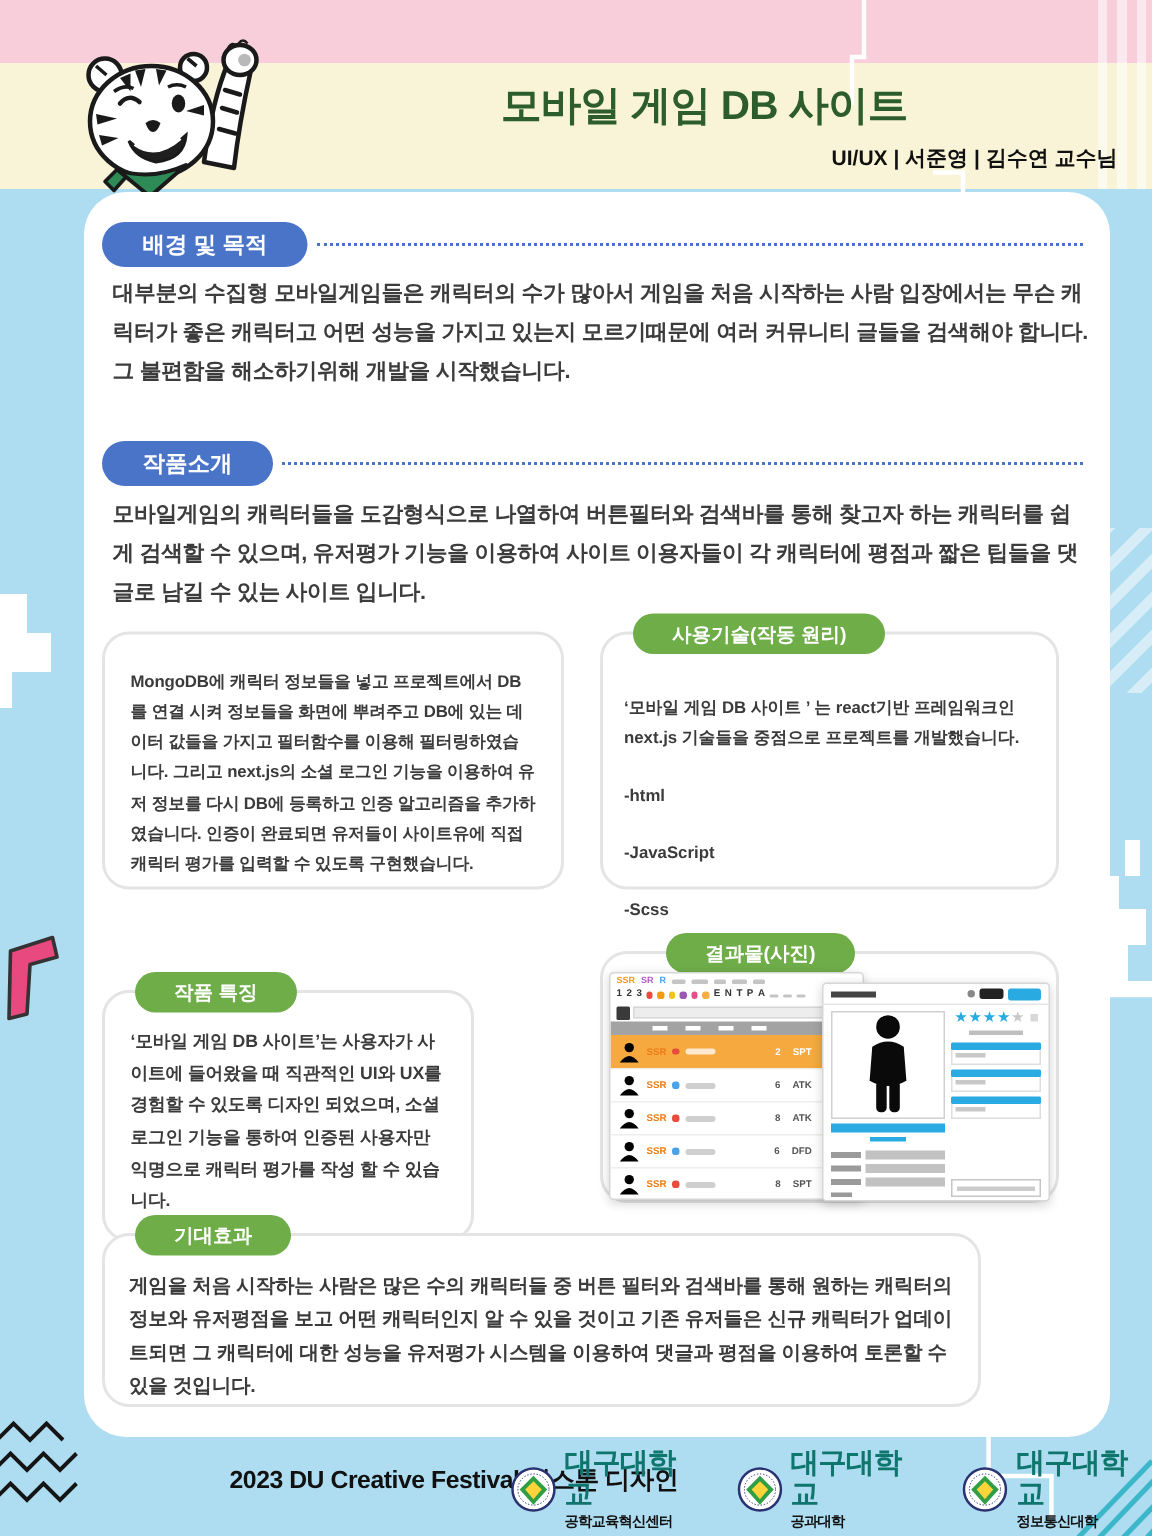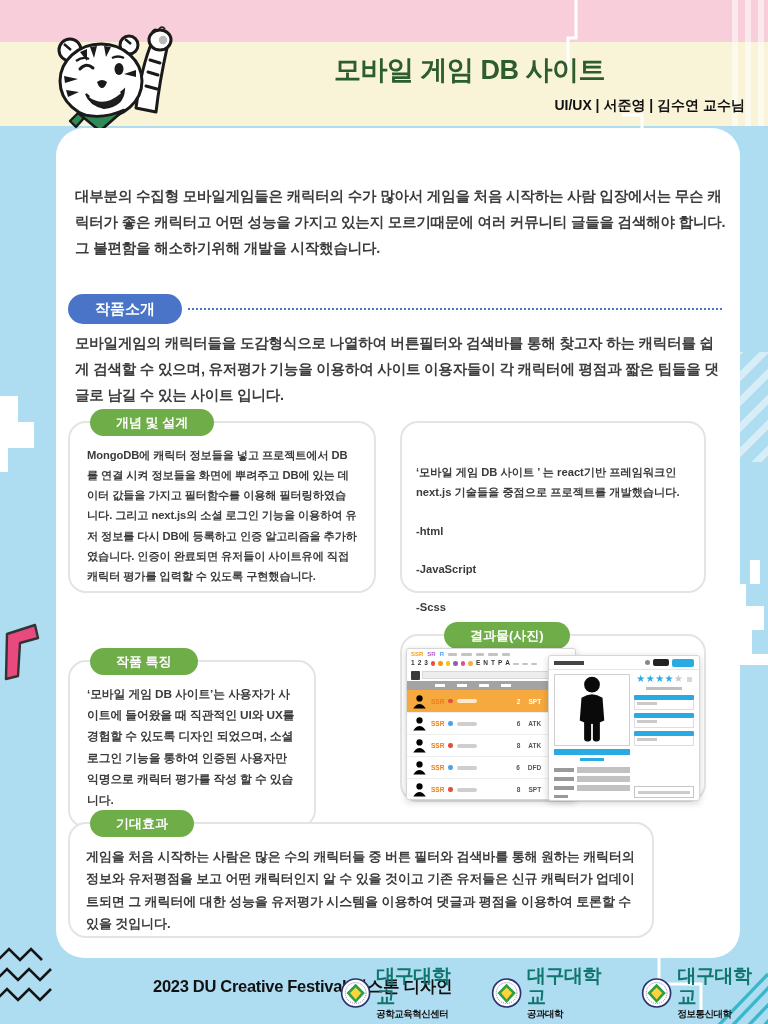--- a/index.html
+++ b/index.html
@@ -144,34 +144,38 @@
   <svg class="abs" style="left:4px;top:620px" width="40" height="66">
     <path d="M3 14 L31 5 L34 18 L16 23 L14 56 L2 59 Z" fill="#e84a7f" stroke="#333" stroke-width="2.4" stroke-linejoin="round"></path>
   </svg>
   <div class="abs diag-right"></div>
   <svg class="abs" style="right:0;top:560px" width="38" height="105">
     <polygon points="20,0 30,0 30,24 16,24 16,46 34,46 34,70 22,70 22,94 38,94 38,105 10,105 10,70 6,70 6,46 8,46 8,24 20,24" fill="#fff"></polygon>
   </svg>
 
   <div class="abs card">
 
+    <div class="pillrow" style="top:20px">
+      <div class="pill-blue">배경 및 목적</div>
+      <div class="leader"></div>
+    </div>
     <div class="para" style="top:56px">대부분의 수집형 모바일게임들은 캐릭터의 수가 많아서 게임을 처음 시작하는 사람 입장에서는 무슨 캐릭터가 좋은 캐릭터고 어떤 성능을 가지고 있는지 모르기때문에 여러 커뮤니티 글들을 검색해야 합니다. 그 불편함을 해소하기위해 개발을 시작했습니다.</div>
 
     <div class="pillrow" style="top:166px">
       <div class="pill-blue">작품소개</div>
       <div class="leader"></div>
     </div>
     <div class="para" style="top:203px">모바일게임의 캐릭터들을 도감형식으로 나열하여 버튼필터와 검색바를 통해 찾고자 하는 캐릭터를 쉽게 검색할 수 있으며, 유저평가 기능을 이용하여 사이트 이용자들이 각 캐릭터에 평점과 짧은 팁들을 댓글로 남길 수 있는 사이트 입니다.</div>
 
     <div class="ibox" style="left:12px;top:293px;width:308px;height:172px">
-      <div class="pill-green" style="left:20px">개념 및 설계</div>
       <div class="ibox-text">MongoDB에 캐릭터 정보들을 넣고 프로젝트에서 DB를 연결 시켜 정보들을 화면에 뿌려주고 DB에 있는 데이터 값들을 가지고 필터함수를 이용해 필터링하였습니다. 그리고 next.js의 소셜 로그인 기능을 이용하여 유저 정보를 다시 DB에 등록하고 인증 알고리즘을 추가하였습니다. 인증이 완료되면 유저들이 사이트유에 직접 캐릭터 평가를 입력할 수 있도록 구현했습니다.</div>
     </div>
 
     <div class="ibox" style="left:344px;top:293px;width:306px;height:172px">
+      <div class="pill-green" style="left:20px">사용기술(작동 원리)</div>
       <div style="padding:20px 14px 0 14px">
         <div class="tech-line" style="line-height:1.75">‘모바일 게임 DB 사이트 ’ 는 react기반 프레임워크인 next.js 기술들을 중점으로 프로젝트를 개발했습니다.</div>
         <div class="tech-line">-html</div>
         <div class="tech-line">-JavaScript</div>
         <div class="tech-line">-Scss</div>
         <div class="tech-line">-MongoDB</div>
         <div class="tech-line">-React</div>
         <div class="tech-line">-Next.js</div>
       </div>
     </div>

